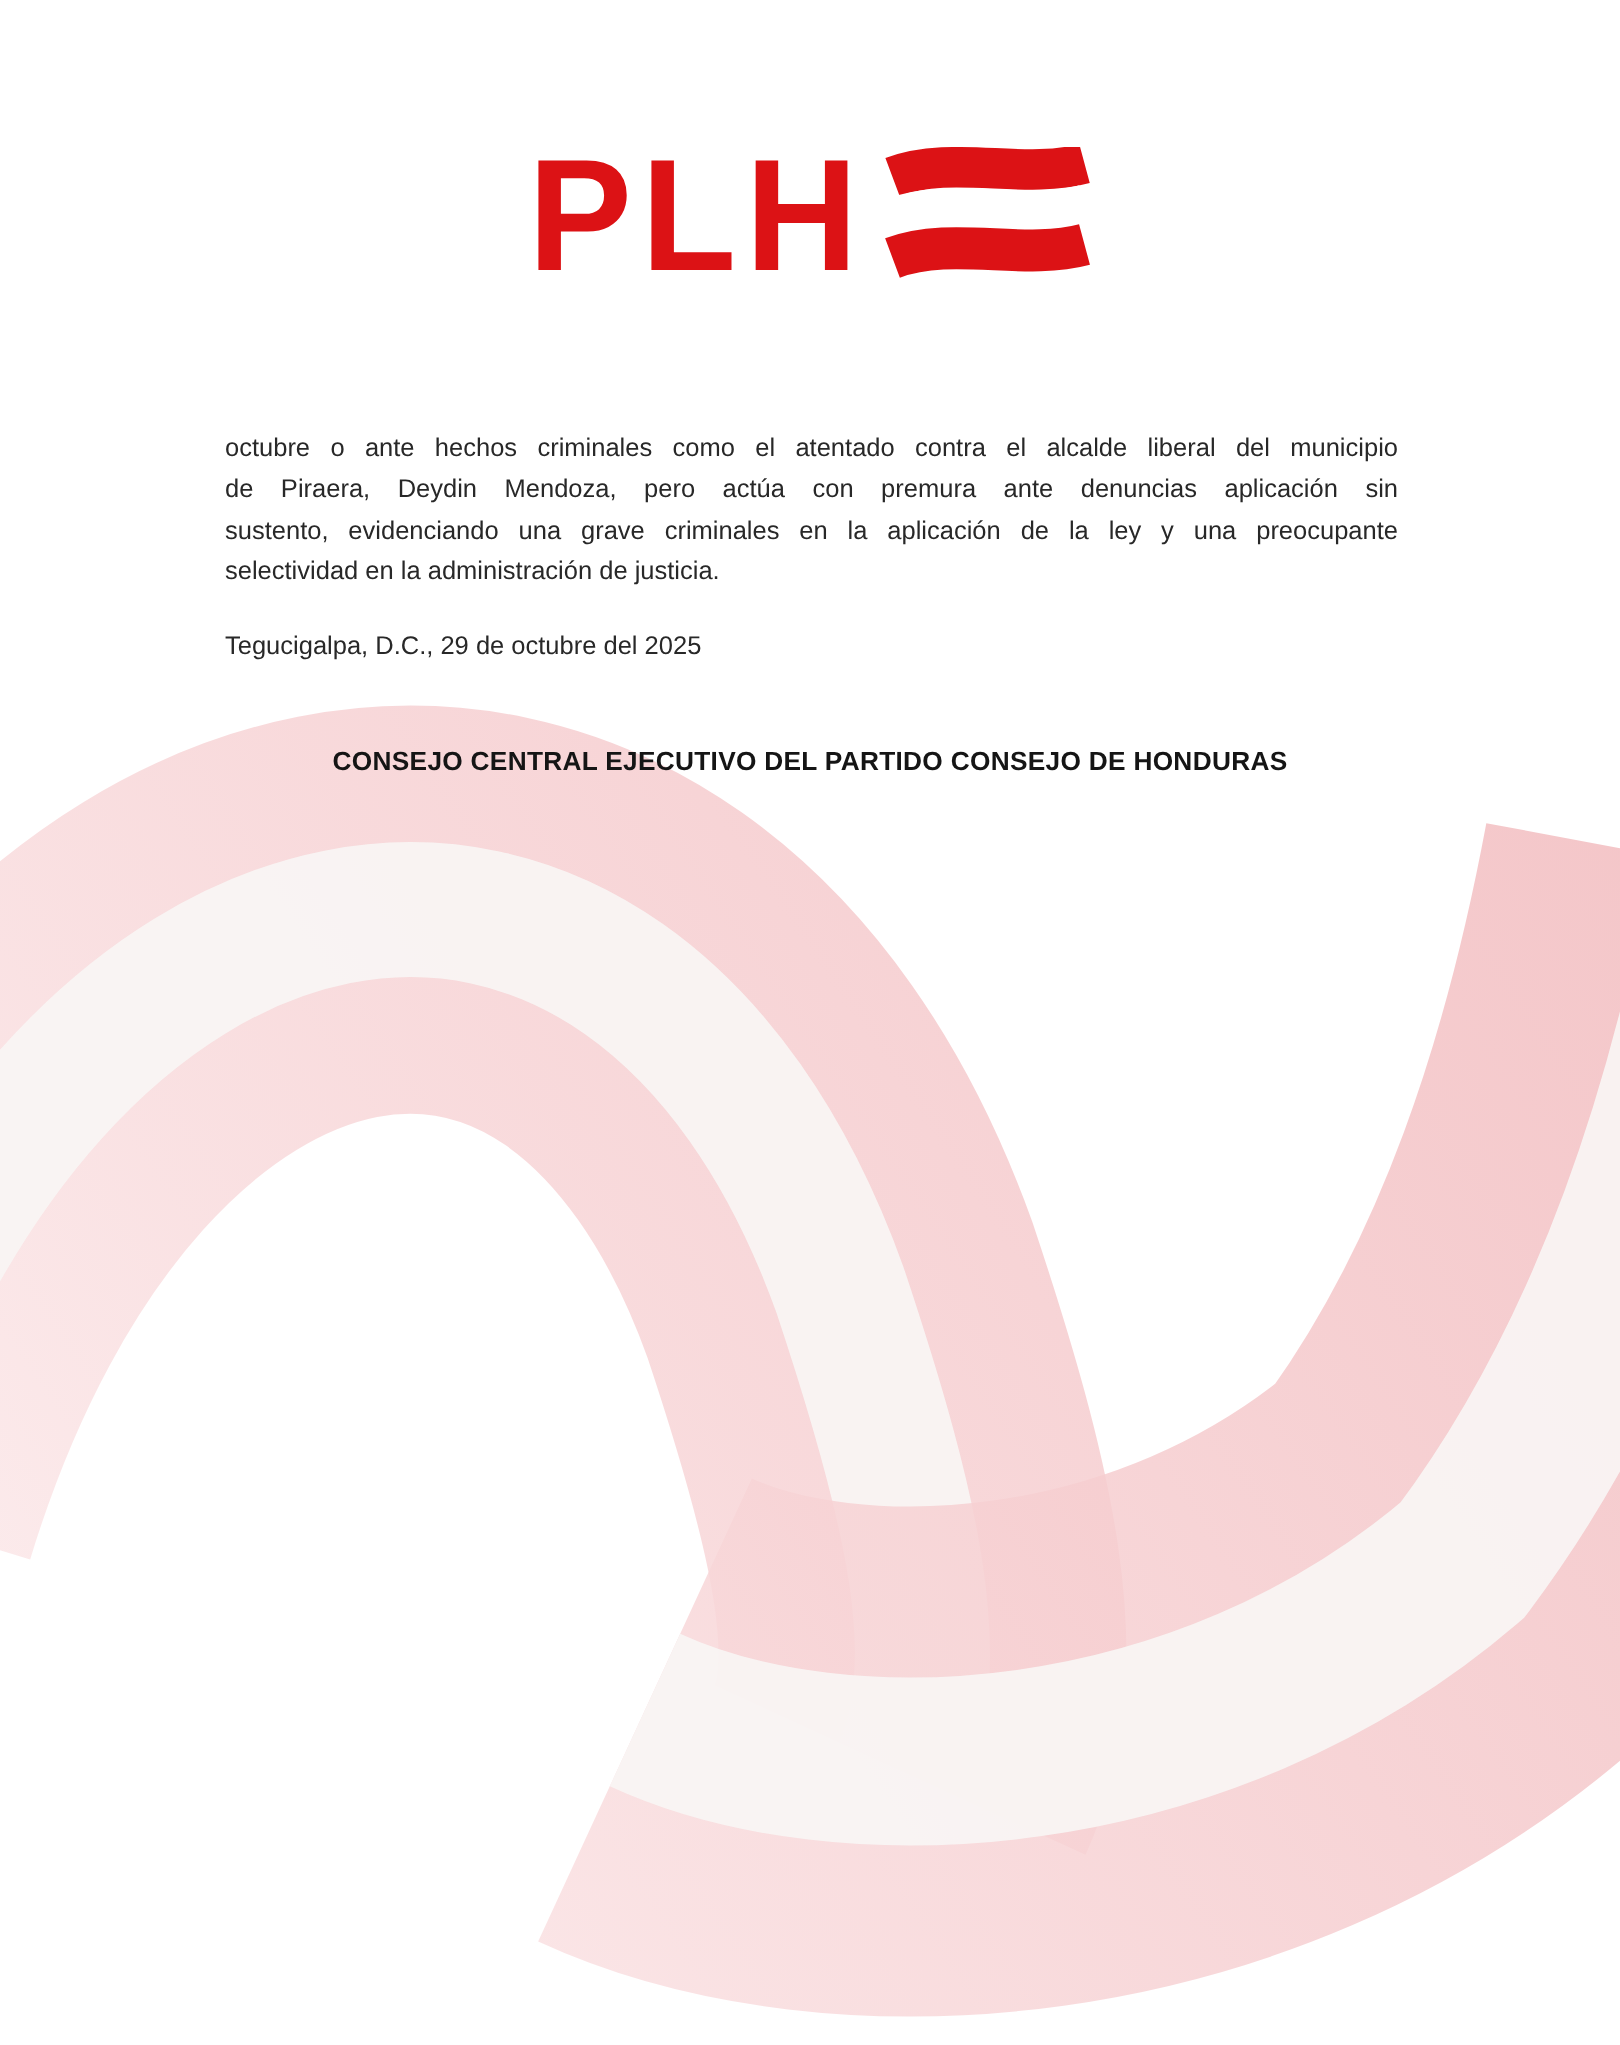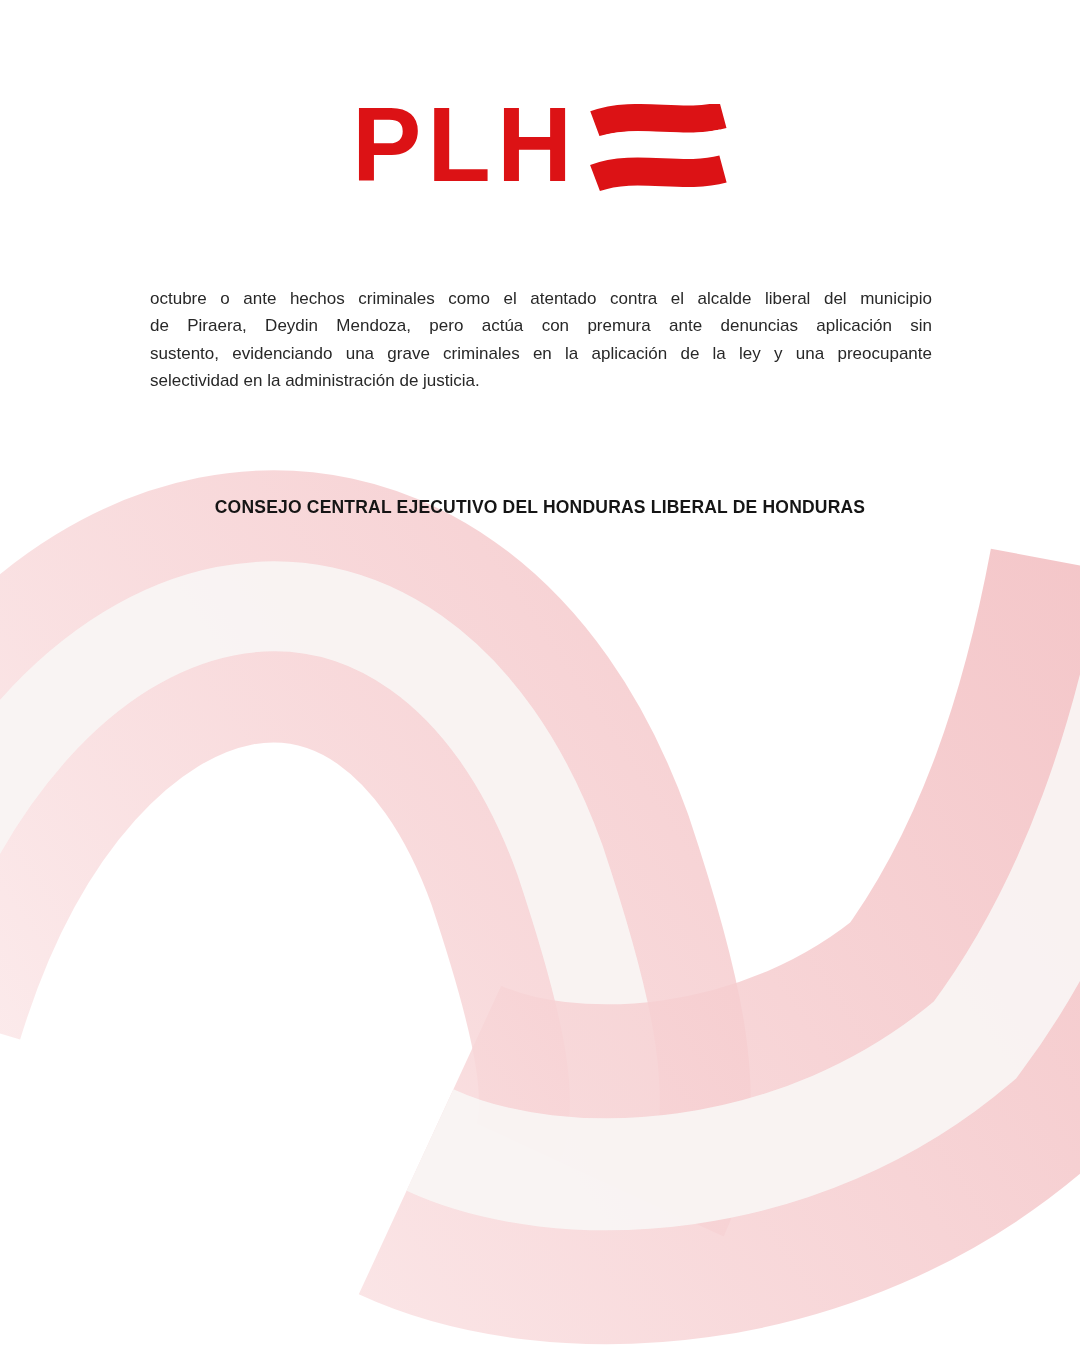--- a/index.html
+++ b/index.html
@@ -20,21 +20,21 @@
     z-index: 0;
   }
   
   .logo-row {
     position: absolute;
     top: 92px;
     left: 0;
     width: 100%;
     display: flex;
     justify-content: center;
-    align-items: flex-end;
+    align-items: flex-start;
     gap: 12px;
     z-index: 2;
   }
   .logo-text {
     font-size: 104px;
     line-height: 104px;
     font-weight: bold;
     letter-spacing: 6px;
     color: #dc1215;
     transform: scaleY(1.02);
@@ -114,16 +114,17 @@
     </svg>
   </div>
 
   <div class="content paragraph">
     <span class="jline">octubre o ante hechos criminales como el atentado contra el alcalde liberal del municipio</span>
     <span class="jline">de Piraera, Deydin Mendoza, pero actúa con premura ante denuncias aplicación sin</span>
     <span class="jline">sustento, evidenciando una grave criminales en la aplicación de la ley y una preocupante</span>
     <span class="lline">selectividad en la administración de justicia.</span>
   </div>
 
+  <div class="content dateline">Tegucigalpa, D.C., 29 de octubre del 2025</div>
 
-  <div class="content signature">CONSEJO CENTRAL EJECUTIVO DEL HONDURAS LIBERAL DE HONDURAS</div>
+  <div class="content signature">CONSEJO CENTRAL EJECUTIVO DEL PARTIDO CONSEJO DE HONDURAS</div>
 
 </div>
 
 </body></html>

